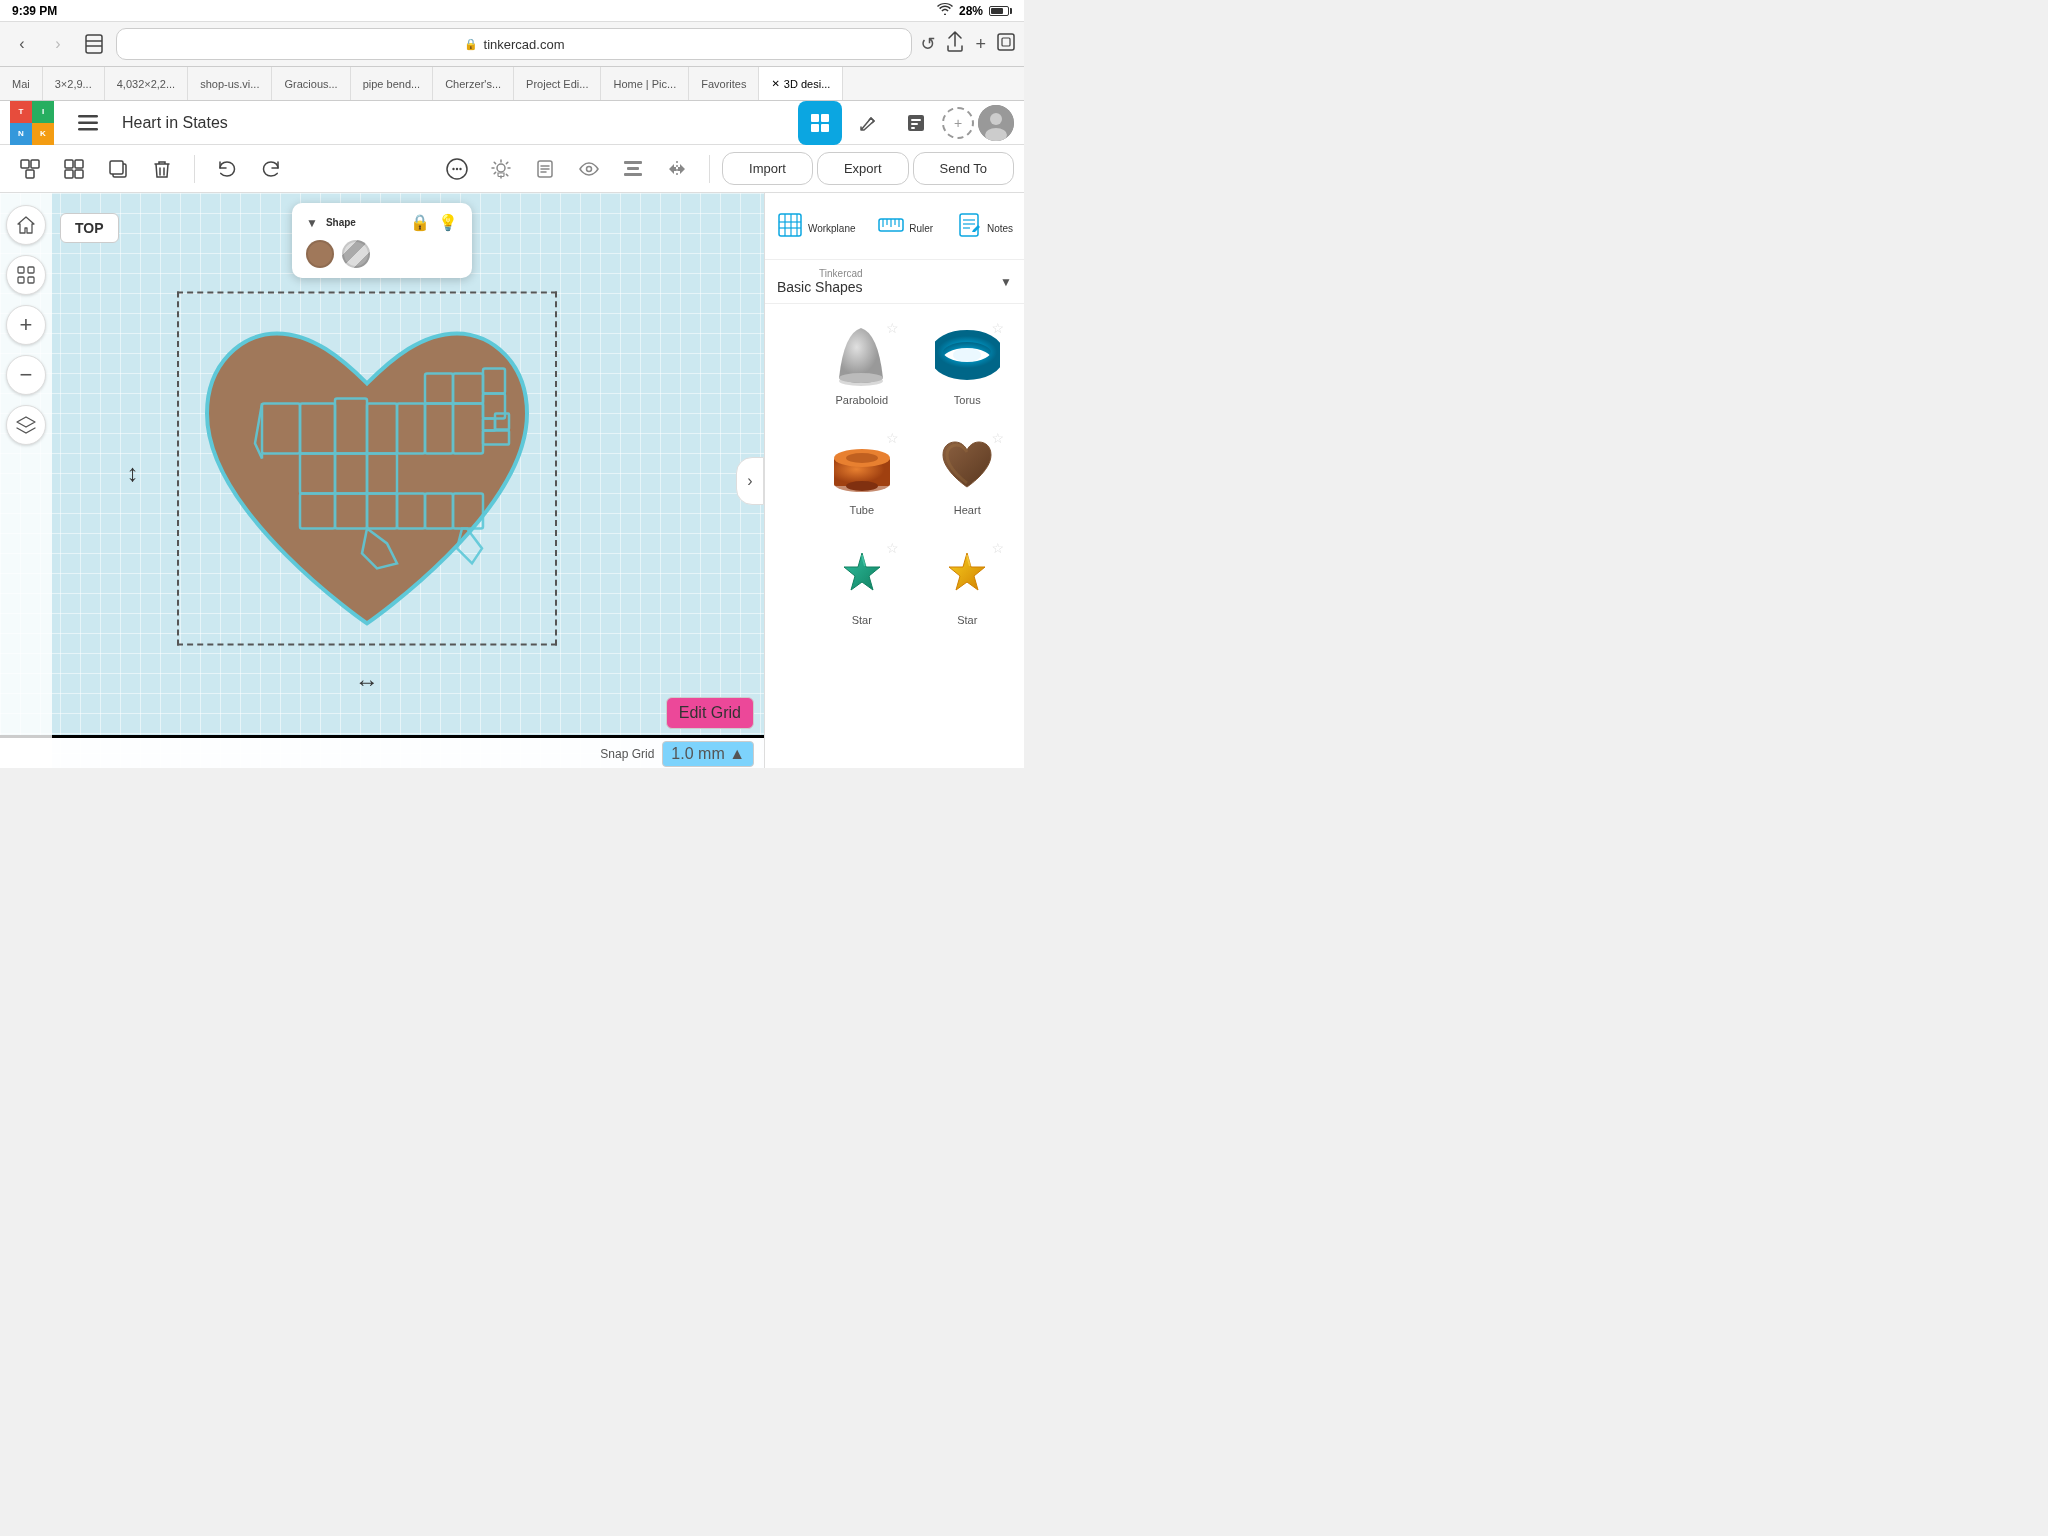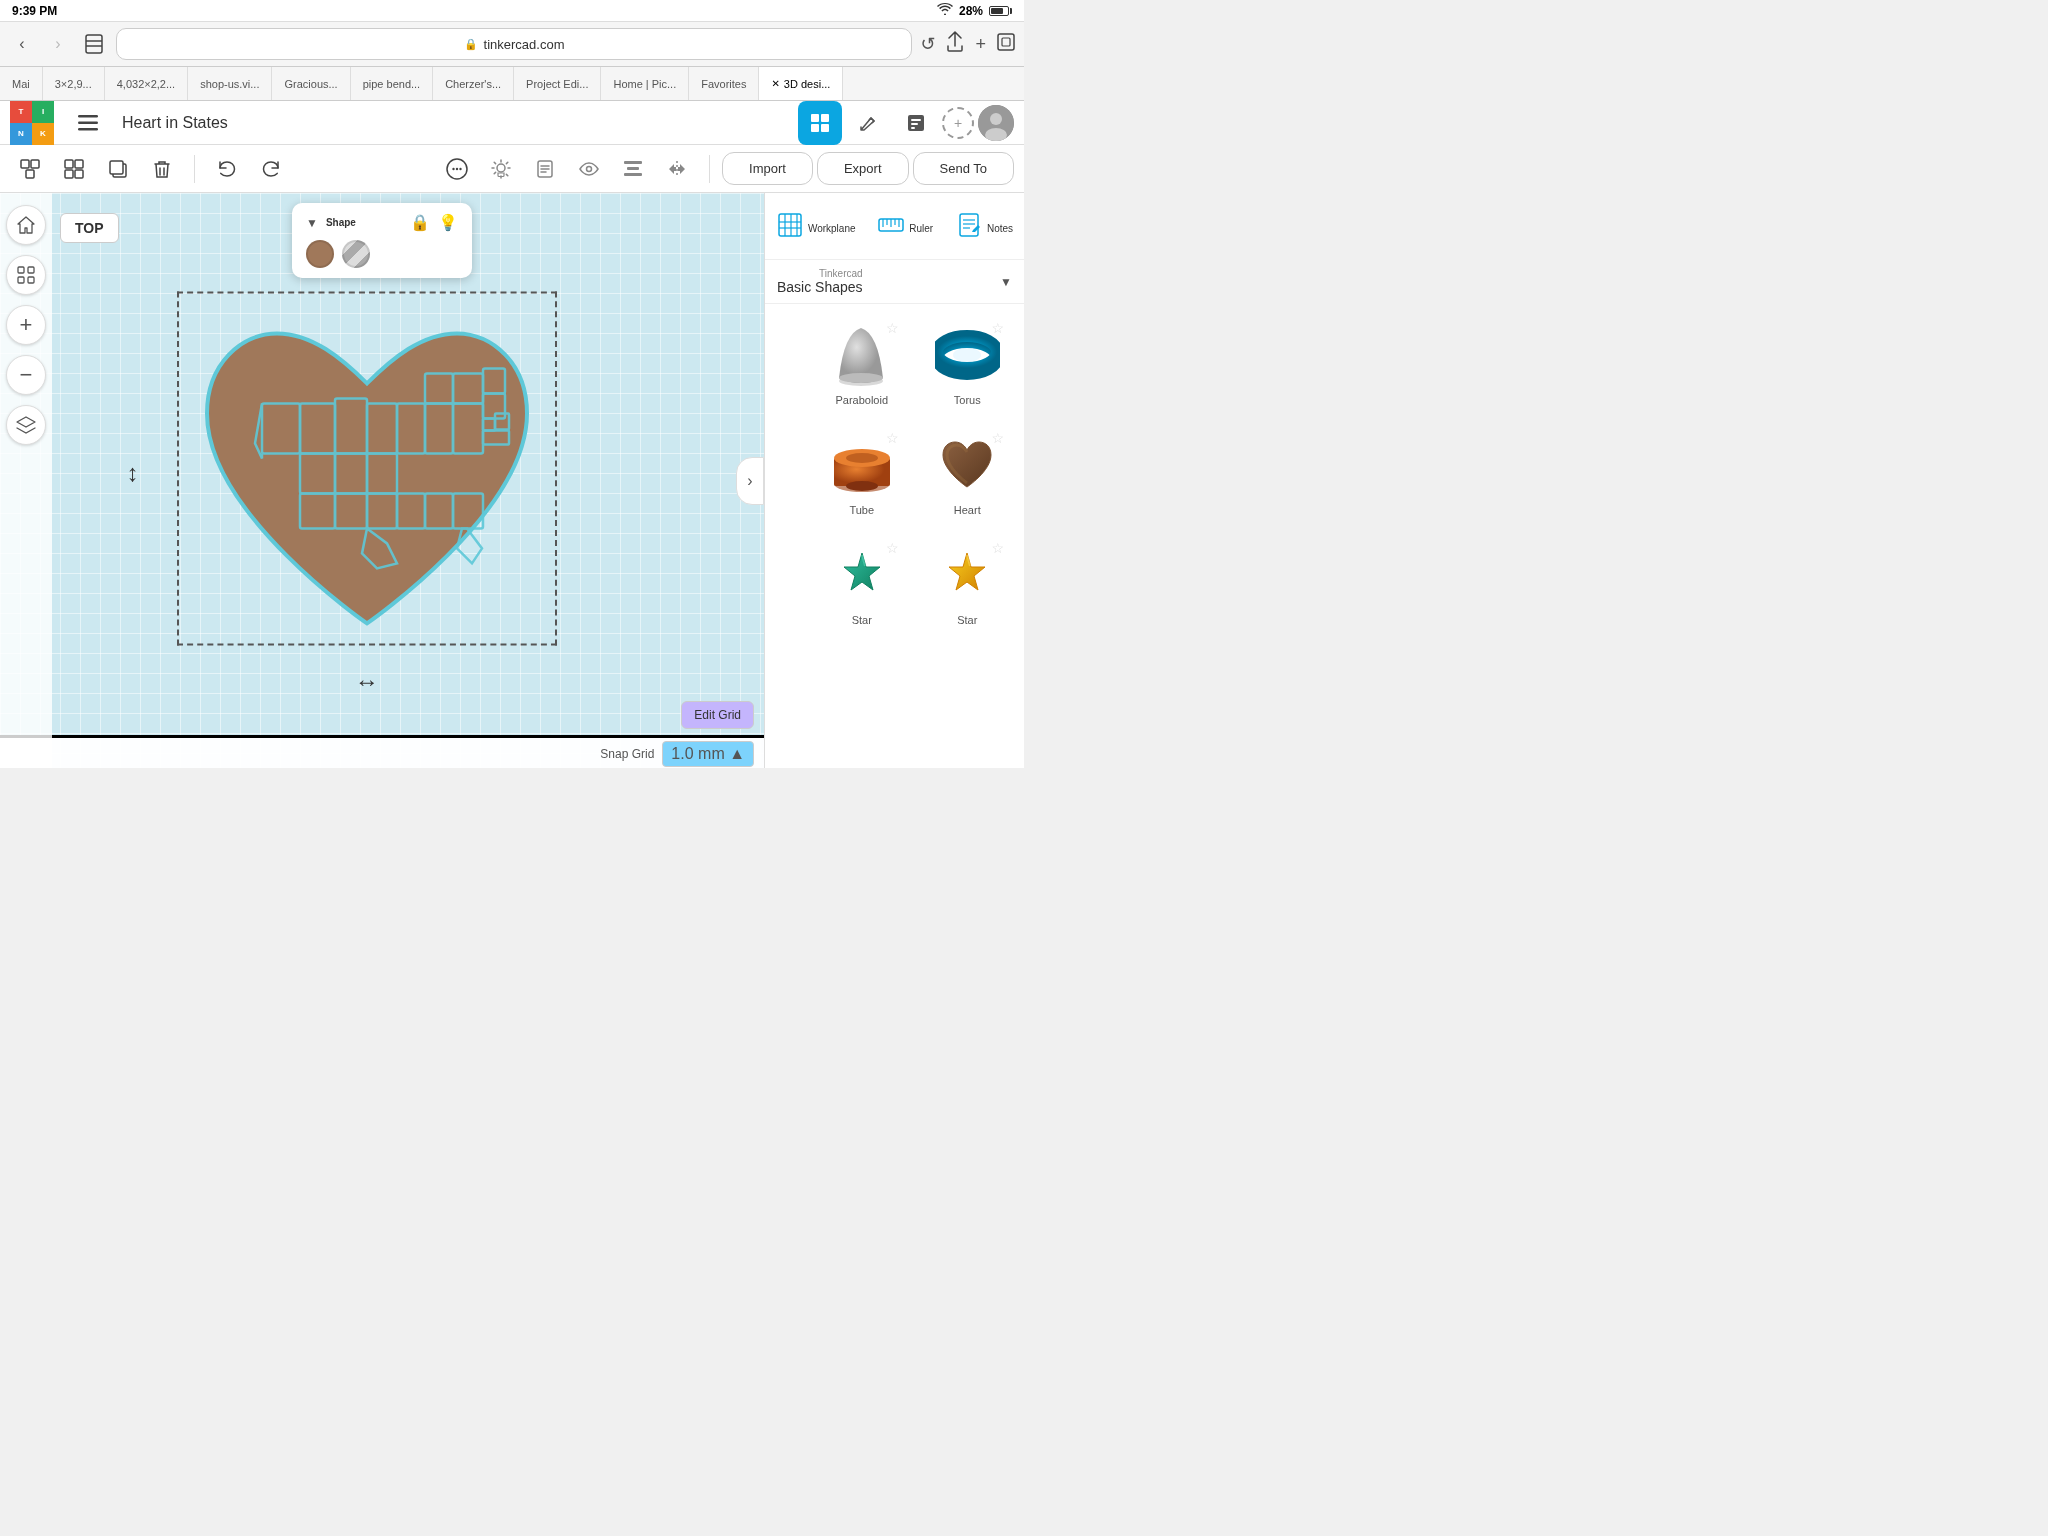--- a/index.html
+++ b/index.html
@@ -299,25 +299,25 @@
       font-size: 16px; color: #555;
       cursor: pointer;
       z-index: 20;
     }
 
     
     #edit-grid-btn {
       position: absolute;
       bottom: 40px;
       right: 10px;
-      background: #c4b5fd;
+      background: #ec4899;
       border: 1px solid #ccc;
       border-radius: 6px;
       padding: 6px 12px;
-      font-size: 12px;
+      font-size: 16px;
       cursor: pointer;
       color: #333;
     }
     #snap-grid-bar {
       position: absolute;
       bottom: 0;
       right: 0;
       left: 0;
       height: 34px;
       background: rgba(255,255,255,0.95);

